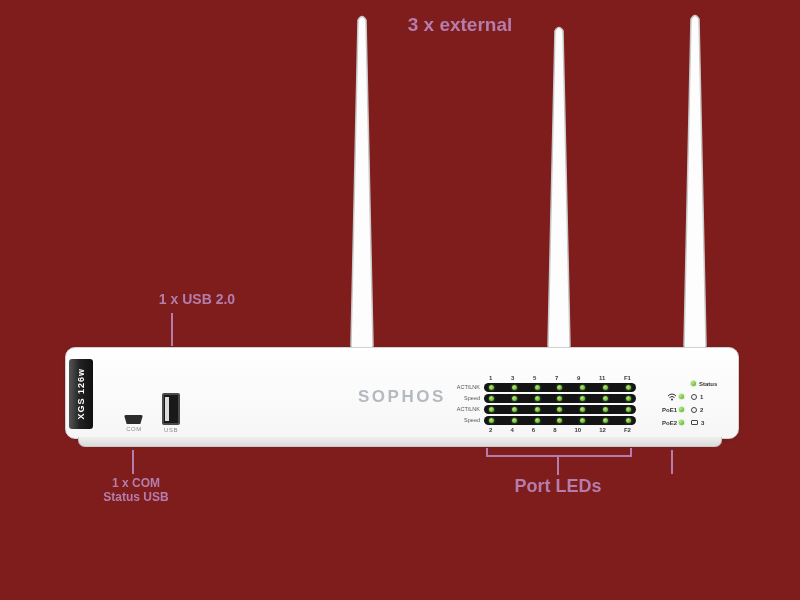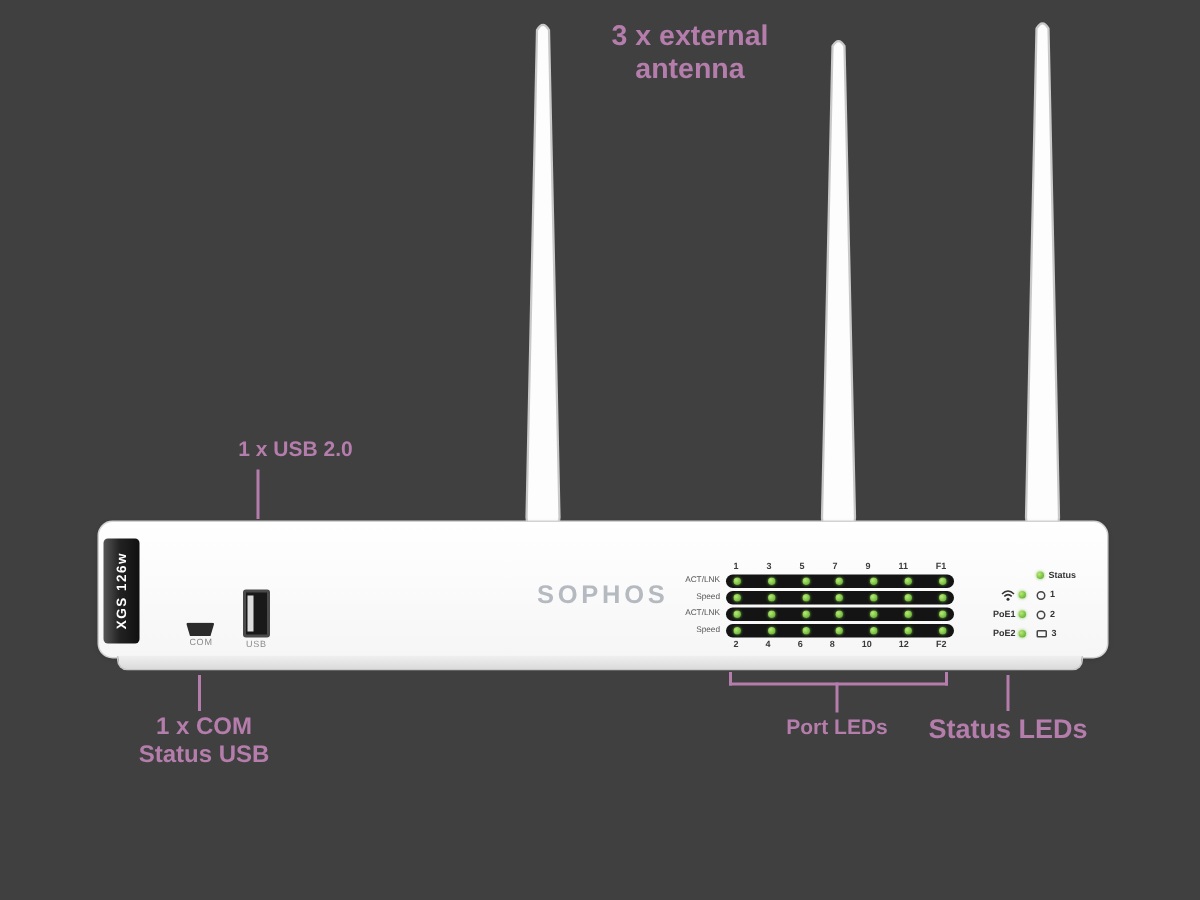--- a/index.html
+++ b/index.html
@@ -1,27 +1,27 @@
 <!DOCTYPE html>
 <html style="--annotation: #b47dab; --led-green: #76c043; --logo: #b5bac0;"><head>
 <meta charset="utf-8">
 <style>
   html,body { margin:0; padding:0; background:#ffffff; }
   .canvas {
-    position:relative; width:800px; height:600px; background:#404040;
+    position:relative; width:800px; height:600px; background:#7f1d1d;
     font-family:"Liberation Sans", sans-serif; overflow:hidden;
   }
 
   
   .ann { position:absolute; color:var(--annotation,#b47dab); font-weight:bold;
          text-align:center; line-height:1.18; }
   .ann-antenna { left:370px; top:14px;  width:180px; font-size:19px; }
   .ann-usb     { left:117px; top:291px; width:160px; font-size:14px; }
-  .ann-com     { left:56px;  top:476px; width:160px; font-size:16px; }
-  .ann-port    { left:478px; top:476px; width:160px; font-size:14px; }
+  .ann-com     { left:56px;  top:476px; width:160px; font-size:12px; }
+  .ann-port    { left:478px; top:476px; width:160px; font-size:18px; }
   .ann-status  { left:592px; top:476px; width:160px; font-size:18px; }
 
   .lineV { position:absolute; width:2px;  background:var(--annotation,#b47dab); }
   .lineH { position:absolute; height:2px; background:var(--annotation,#b47dab); }
 
   
   .antenna { position:absolute; z-index:1; }
 
   
   .device {
@@ -108,29 +108,27 @@
   .oicon  { width:6px; height:6px; border:1px solid #444; border-radius:50%; box-sizing:border-box; }
   .screen-icon { width:7px; height:5px; border:1px solid #444; border-radius:1px; box-sizing:border-box; }
 </style>
 </head>
 <body>
 
 <div class="canvas">
 
   <div class="ann ann-antenna">
     <div>3 x external</div>
-    <div>antenna</div>
   </div>
   <div class="ann ann-usb">1 x USB 2.0</div>
   <div class="ann ann-com">
     <div>1 x COM</div>
     <div>Status USB</div>
   </div>
   <div class="ann ann-port">Port LEDs</div>
-  <div class="ann ann-status">Status LEDs</div>
 
   <div class="lineV" style="left:171px; top:313px; height:33px;"></div>
   <div class="lineV" style="left:132px; top:450px; height:24px;"></div>
   <div class="lineV" style="left:671px; top:450px; height:24px;"></div>
   <div class="lineH" style="left:486px; top:455px; width:146px;"></div>
   <div class="lineV" style="left:486px; top:448px; height:9px;"></div>
   <div class="lineV" style="left:630px; top:448px; height:9px;"></div>
   <div class="lineV" style="left:557px; top:455px; height:20px;"></div>
 
   <svg class="antenna" style="left:349px; top:13px;" width="26" height="340" viewBox="0 0 26 340" preserveAspectRatio="none">

